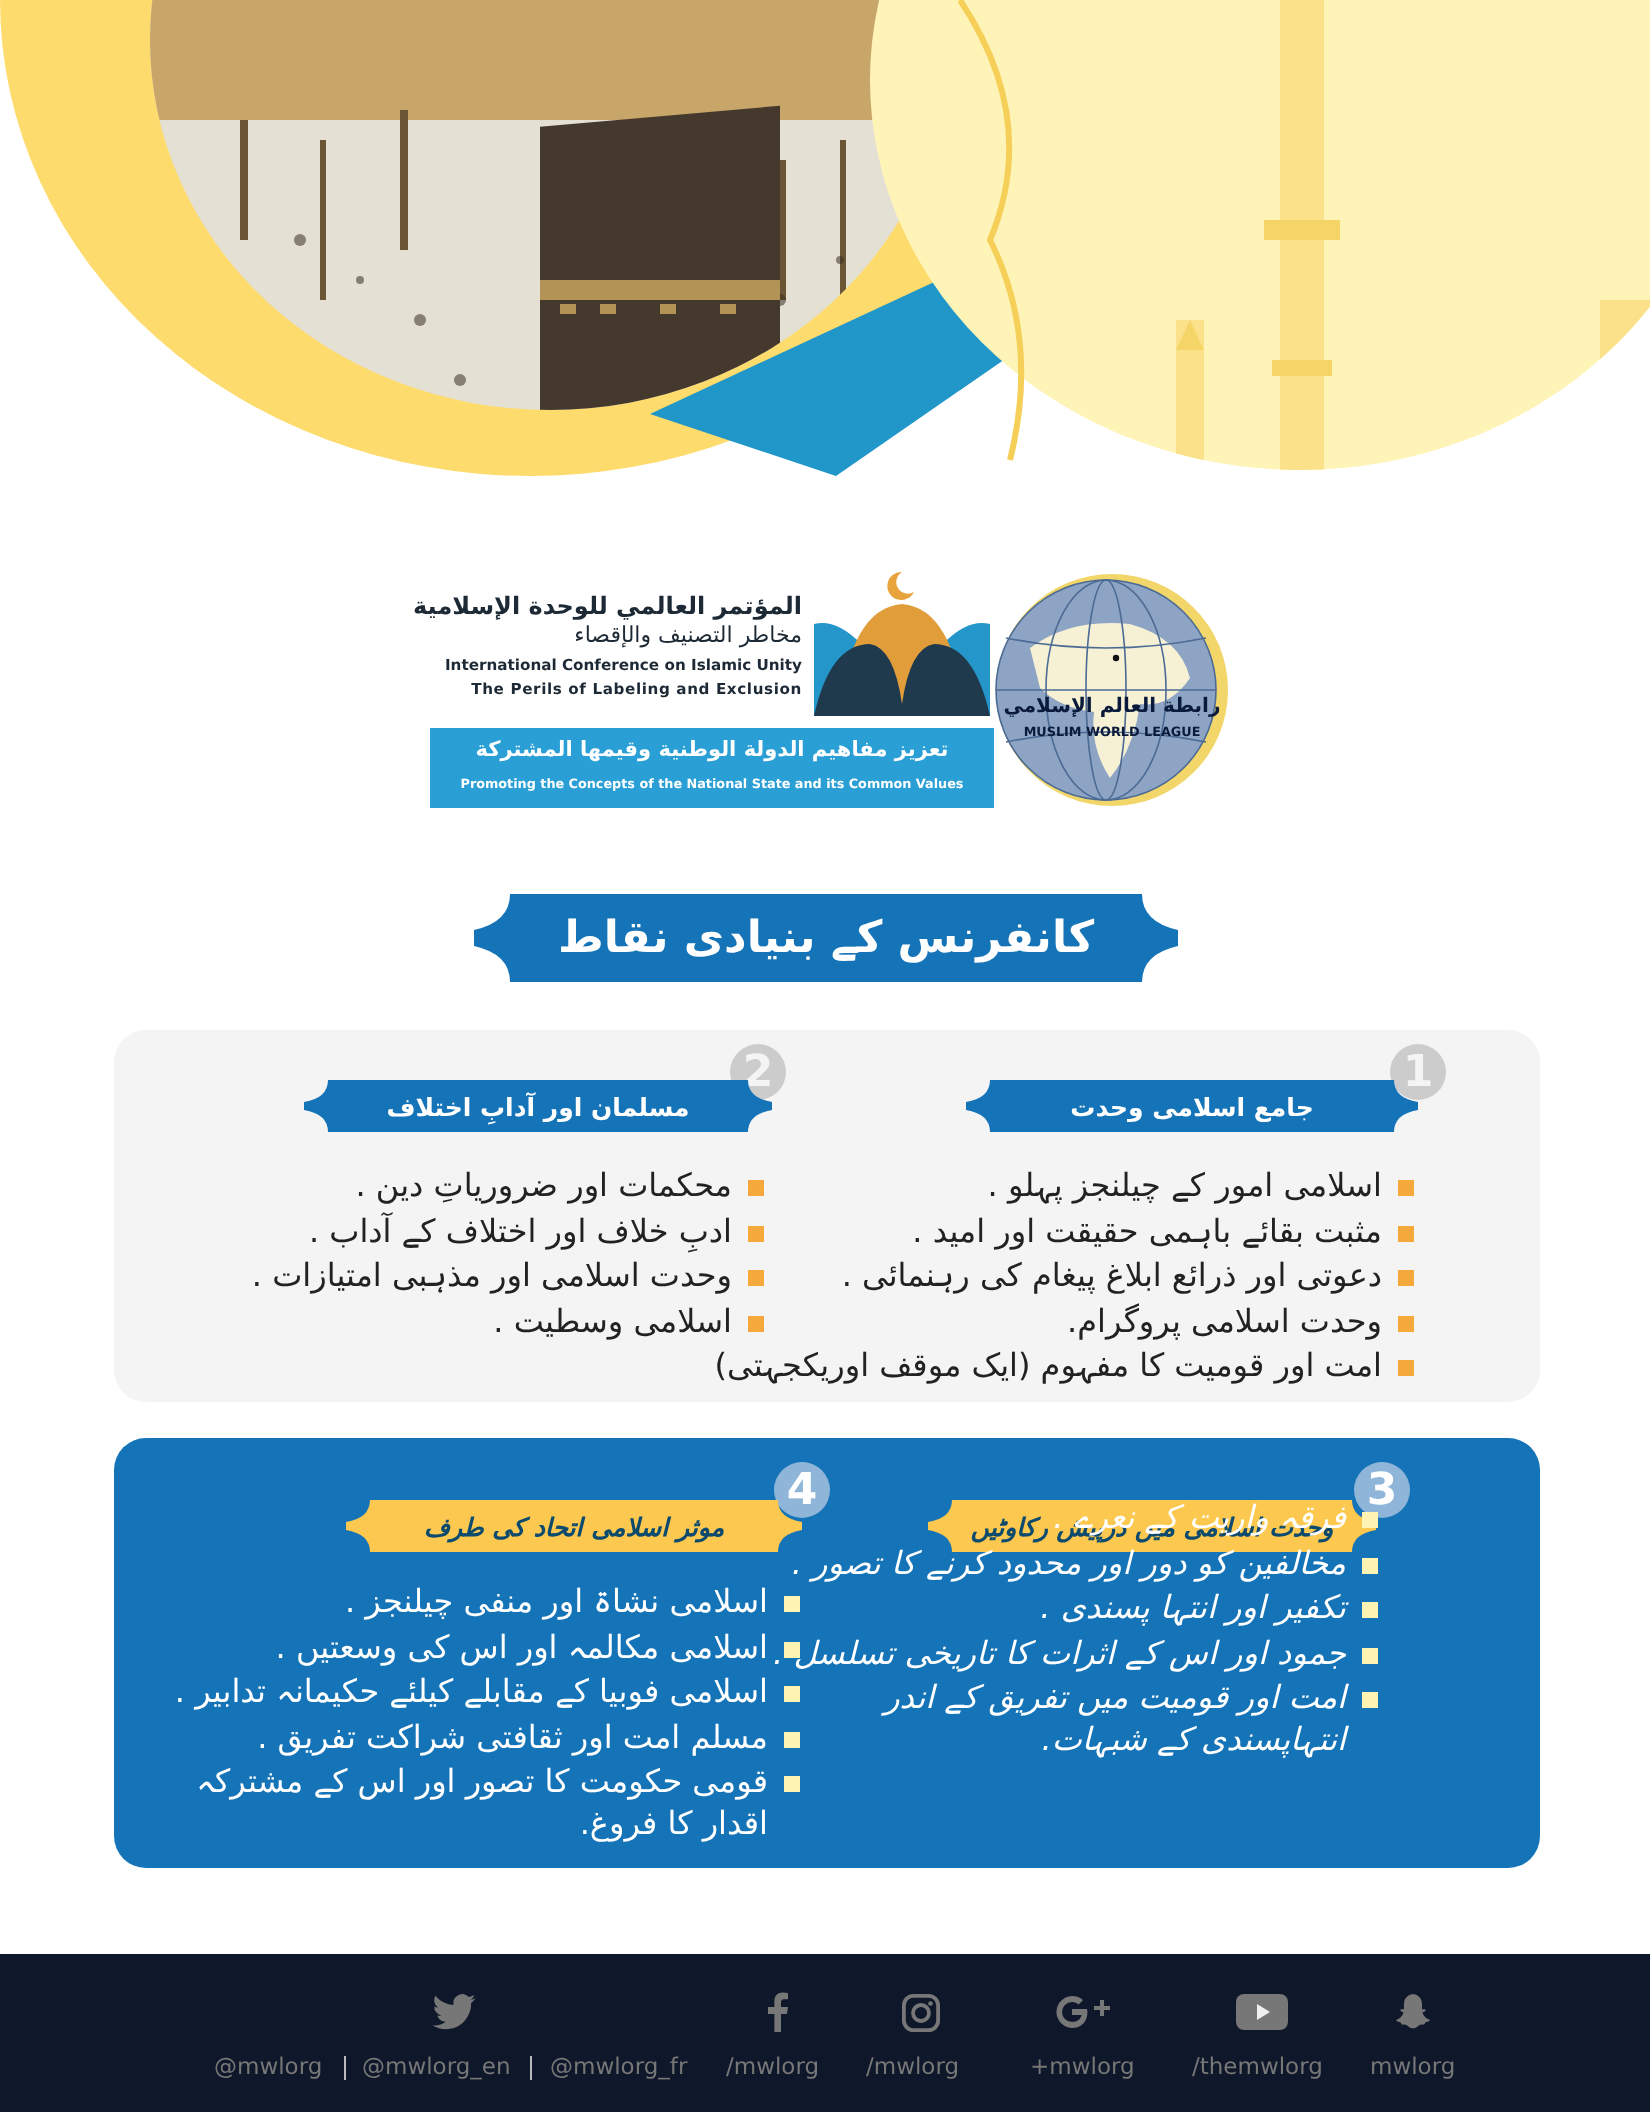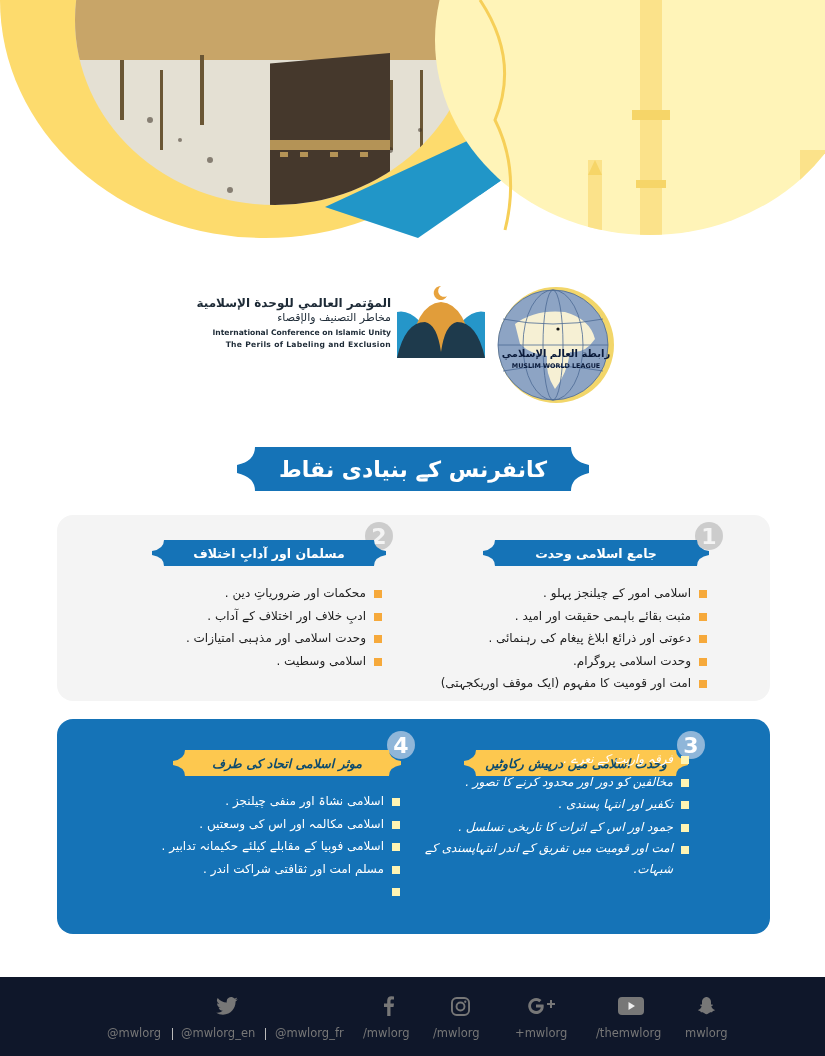--- a/index.html
+++ b/index.html
@@ -5,21 +5,21 @@
   * { box-sizing: border-box; margin: 0; padding: 0; }
   html, body { width: 825px; height: 1056px; background: #ffffff; overflow: hidden; }
   body { position: relative; font-family: "DejaVu Sans", sans-serif; color: #222; }
 
   
   .hero { position: absolute; left: 0; top: 0; width: 825px; height: 250px; overflow: hidden; }
   .hero svg { position: absolute; left: 0; top: 0; }
 
   
   .logos { position: absolute; left: 195px; top: 282px; width: 430px; height: 125px; }
-  .conf-logo { position: absolute; left: 10px; top: 0; width: 282px; height: 124px; }
+  .conf-logo { position: absolute; left: 20px; top: 0; width: 282px; height: 124px; }
   .conf-ar1 { position: absolute; right: 96px; top: 14px; font-size: 12px; font-weight: bold; color: #1d2a36; direction: rtl; white-space: nowrap; }
   .conf-ar2 { position: absolute; right: 96px; top: 29px; font-size: 11px; color: #1d2a36; direction: rtl; white-space: nowrap; letter-spacing: 1px; }
   .conf-en1 { position: absolute; right: 96px; top: 46px; font-size: 7.6px; font-weight: bold; color: #1d2a36; white-space: nowrap; }
   .conf-en2 { position: absolute; right: 96px; top: 58px; font-size: 7.6px; font-weight: bold; color: #1d2a36; white-space: nowrap; letter-spacing: 0.3px; }
   .conf-dome { position: absolute; right: 0; top: 0; width: 92px; height: 78px; }
   .conf-band { position: absolute; left: 0; top: 82px; width: 282px; height: 40px; background: #2a9fd6; }
   .conf-band-ar { position: absolute; left: 0; right: 0; top: 5px; text-align: center; font-size: 10.5px; font-weight: bold; color: #fff; direction: rtl; }
   .conf-band-en { position: absolute; left: 0; right: 0; top: 24px; text-align: center; font-size: 6.4px; font-weight: bold; color: #fff; white-space: nowrap; }
 
   .mwl-logo { position: absolute; left: 300px; top: 2px; width: 122px; height: 122px; }
@@ -41,21 +41,21 @@
 
   .num-badge { position: absolute; width: 28px; height: 28px; border-radius: 50%; font-size: 22px; font-weight: bold; display: flex; align-items: center; justify-content: center; }
   .num-light { background: #cccccc; color: #f4f4f4; }
   .num-blue { background: #8fb6d9; color: #ffffff; }
 
   .sec-ribbon .rtext { font-size: 12.5px; font-weight: bold; }
   .sec-ribbon.blue .rtext { color: #ffffff; }
   .sec-ribbon.yellow .rtext { color: #0c4a6e; font-style: italic; }
 
   .bullets { position: absolute; direction: rtl; list-style: none; }
-  .bullets li { position: relative; padding-right: 16px; font-size: 12px; line-height: 22.5px; white-space: nowrap; }
+  .bullets li { position: relative; padding-right: 16px; font-size: 16px; line-height: 22.5px; white-space: nowrap; }
   .bullets li .sq { position: absolute; right: 0; top: 8px; width: 8px; height: 8px; }
   .bullets.light li { color: #222; }
   .bullets.light li .sq { background: #f6a93b; }
   .bullets.blue li { color: #ffffff; }
   .bullets.blue li .sq { background: #fff4b3; }
   .bullets li.wrap { white-space: normal; line-height: 21px; }
 
   
   .footer { position: absolute; left: 0; top: 977px; width: 825px; height: 79px; background: #0f172a; }
   .ficon { position: absolute; top: 18px; height: 22px; display: flex; align-items: center; justify-content: center; }
@@ -129,20 +129,24 @@
     <div class="conf-ar1">المؤتمر العالمي للوحدة الإسلامية</div>
     <div class="conf-ar2">مخاطر التصنيف والإقصاء</div>
     <div class="conf-en1">International Conference on Islamic Unity</div>
     <div class="conf-en2">The Perils of Labeling and Exclusion</div>
     <svg class="conf-dome" viewBox="0 0 92 78">
       <path d="M46 4 a7 7 0 1 0 6 10 a5 5 0 1 1 -6 -10 Z" fill="#e8a33d"></path>
       <path d="M2 30 L2 76 L90 76 L90 30 Q70 25 46 70 Q22 25 2 30 Z" fill="#2596c9"></path>
       <path d="M14 76 Q20 22 46 20 Q72 22 78 76 Z" fill="#e19d3a"></path>
       <path d="M2 76 Q10 40 30 40 Q42 42 46 70 Q50 42 62 40 Q82 40 90 76 Z" fill="#1e3a4c"></path>
     </svg>
+    <div class="conf-band">
+      <div class="conf-band-ar">تعزيز مفاهيم الدولة الوطنية وقيمها المشتركة</div>
+      <div class="conf-band-en">Promoting the Concepts of the National State and its Common Values</div>
+    </div>
   </div>
   <div class="mwl-logo">
     <svg width="122" height="122" viewBox="0 0 122 122">
       <circle cx="61" cy="61" r="58" fill="#f2d66a"></circle>
       <circle cx="58" cy="61" r="55" fill="#8da4c4"></circle>
       <path d="M20 40 Q40 25 70 28 Q95 35 100 55 Q90 70 75 68 Q72 90 60 105 Q50 90 52 72 Q35 70 25 60 Z" fill="#f6f0d4"></path>
       <g stroke="#4b6a94" stroke-width="0.8" fill="none">
         <ellipse cx="58" cy="61" rx="55" ry="55"></ellipse>
         <ellipse cx="58" cy="61" rx="30" ry="55"></ellipse>
         <ellipse cx="58" cy="61" rx="10" ry="55"></ellipse>
@@ -216,22 +220,22 @@
 <div class="ribbon sec-ribbon yellow" style="left:171px; top:748px; width:232px; height:30px;">
   <svg width="232" height="30" viewBox="0 0 232 30">
     <path d="M14 2 L218 2 Q218 11 230 13 L230 17 Q218 19 218 28 L14 28 Q14 19 2 17 L2 13 Q14 11 14 2 Z" fill="#fdc84f"></path>
   </svg>
   <div class="rtext">موثر اسلامی اتحاد کی طرف</div>
 </div>
 <ul class="bullets blue" style="right:425px; top:790px; width:310px;">
   <li><span class="sq"></span><span>اسلامی نشاۃ  اور منفی چیلنجز .</span></li>
   <li><span class="sq"></span><span>اسلامی مکالمہ اور اس کی وسعتیں .</span></li>
   <li><span class="sq"></span><span>اسلامی فوبیا کے مقابلے کیلئے حکیمانہ تدابیر .</span></li>
-  <li><span class="sq"></span><span>مسلم امت اور ثقافتی شراکت اندر .</span></li>
-  <li class="wrap"><span class="sq"></span></li>
+  <li><span class="sq"></span><span>مسلم امت اور ثقافتی شراکت تفریق .</span></li>
+  <li class="wrap"><span class="sq"></span><span>قومی حکومت کا تصور اور اس کے مشترکہ اقدار کا فروغ.</span></li>
 </ul>
 
 <div class="footer">
 
   <div class="ficon" style="left:214px; width:26px;">
     <svg width="22" height="18" viewBox="0 0 24 20">
         <path d="M24 2.4a9.8 9.8 0 0 1-2.8.8A4.9 4.9 0 0 0 23.3.5a9.8 9.8 0 0 1-3.1 1.2A4.9 4.9 0 0 0 11.8 6.1 14 14 0 0 1 1.7 1a4.9 4.9 0 0 0 1.5 6.6A4.9 4.9 0 0 1 1 7v.1a4.9 4.9 0 0 0 3.9 4.8 4.9 4.9 0 0 1-2.2.1 4.9 4.9 0 0 0 4.6 3.4A9.9 9.9 0 0 1 0 17.4 13.9 13.9 0 0 0 7.5 19.6c9 0 14-7.5 14-14v-.6A10 10 0 0 0 24 2.4z" fill="#777"></path>
       </svg>
   </div>
   <div class="flabel" style="left:107px;">@mwlorg</div>

